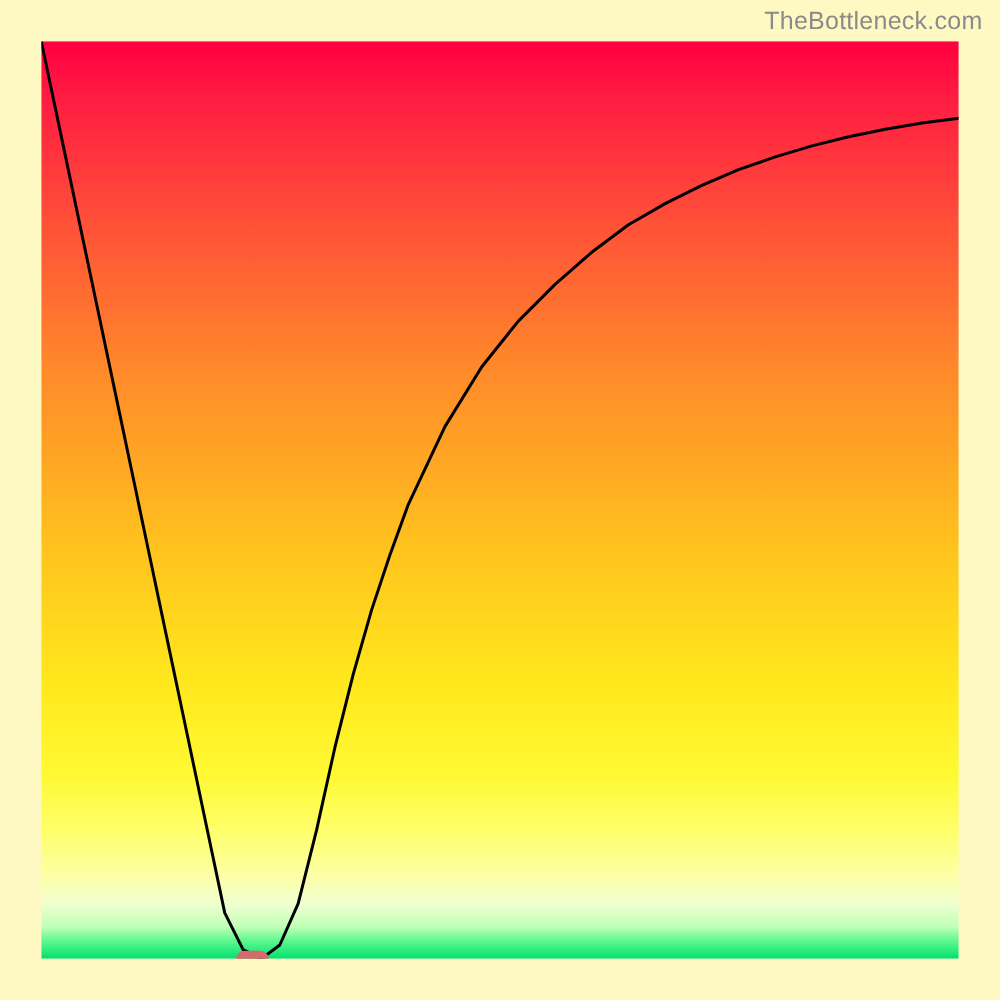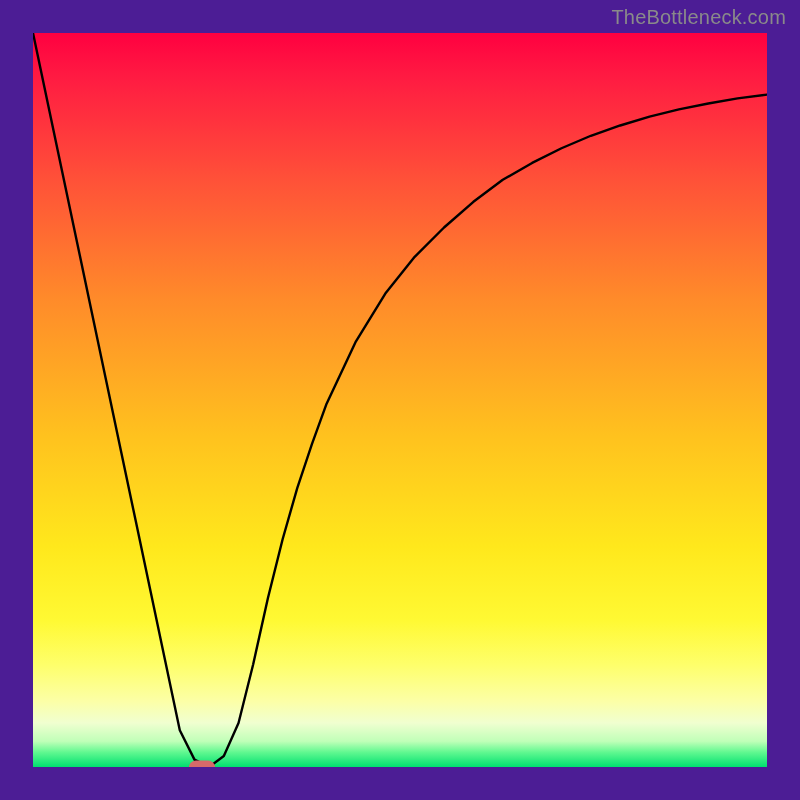--- a/index.html
+++ b/index.html
@@ -10,21 +10,21 @@
     background: #000;
     overflow: hidden;
     font-family: Arial, Helvetica, sans-serif;
   }
   .chart-frame {
     position: absolute;
     left: 0;
     top: 0;
     width: 800px;
     height: 800px;
-    background: #4c1d95;
+    background: #fef9c3;
   }
   .plot-area {
     position: absolute;
     left: 33px;
     top: 33px;
     width: 734px;
     height: 734px;
     overflow: hidden;
   }
   .gradient-bg {

